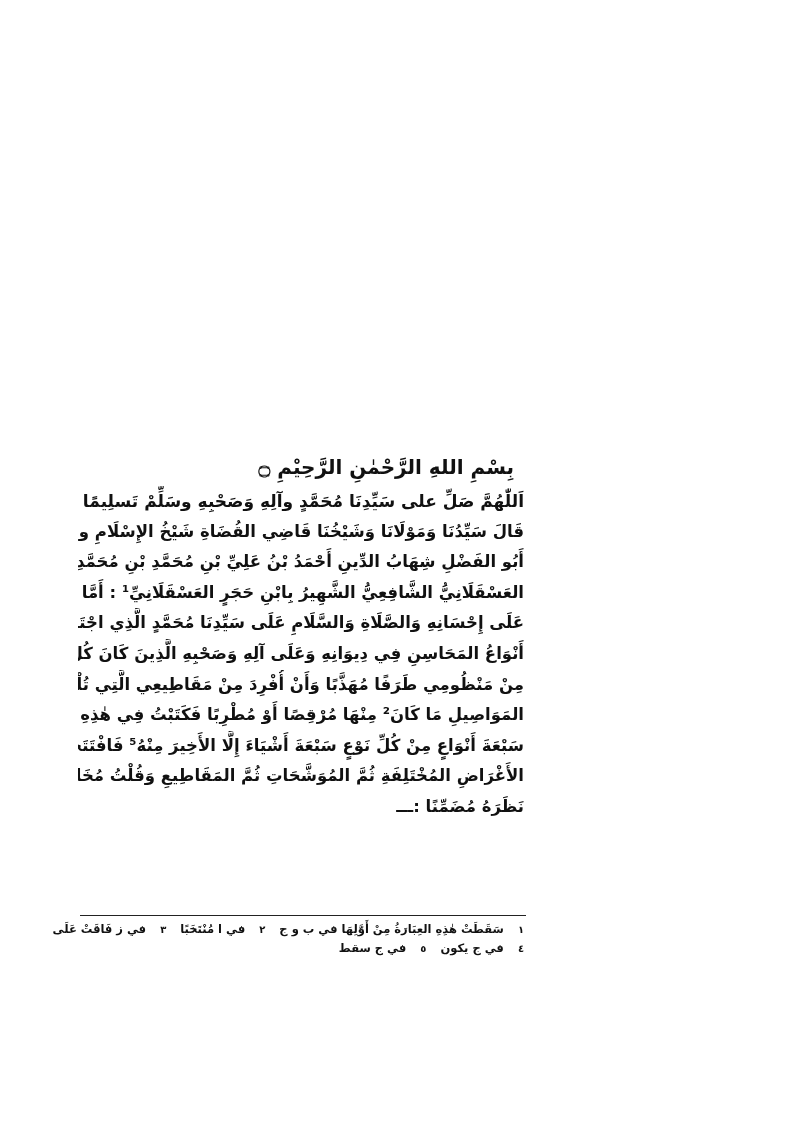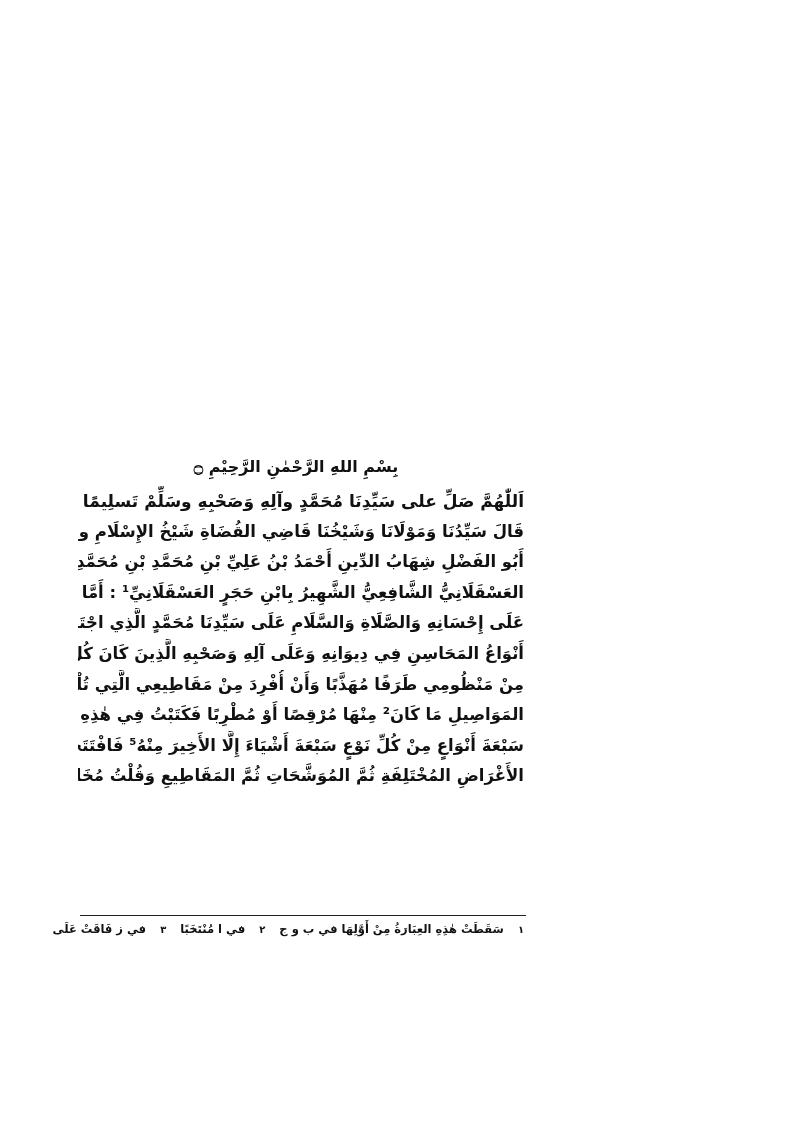--- a/index.html
+++ b/index.html
@@ -22,23 +22,22 @@
       background: #ffffff;
     }
     .text-block {
       position: absolute;
       left: 78px;
       top: 452px;
       width: 446px;
       direction: rtl;
     }
     .basmala {
-      text-align: center;
       font-family: "DejaVu Sans", sans-serif;
-      font-size: 16px;
+      font-size: 20px;
       font-weight: bold;
       line-height: 30px;
       height: 34px;
       padding-right: 10px;
       letter-spacing: 0.5px;
     }
     .line {
       font-family: "DejaVu Sans", sans-serif;
       font-size: 16.5px;
       font-weight: bold;
@@ -93,34 +92,45 @@
     <div class="line first">اَللّٰهُمَّ صَلِّ على سَيِّدِنَا مُحَمَّدٍ وآلِهِ وَصَحْبِهِ وسَلِّمْ تَسلِيمًا كَثِيرًا</div>
     <div class="line">قَالَ سَيِّدُنَا وَمَوْلَانَا وَشَيْخُنَا قَاضِي القُضَاةِ شَيْخُ الإِسْلَامِ والحُفَّاظِ</div>
     <div class="line">أَبُو الفَضْلِ شِهَابُ الدِّينِ أَحْمَدُ بْنُ عَلِيِّ بْنِ مُحَمَّدِ بْنِ مُحَمَّدِ بْنِ عَلِيٍّ</div>
     <div class="line">العَسْقَلَانِيُّ الشَّافِعِيُّ الشَّهِيرُ بِابْنِ حَجَرٍ العَسْقَلَانِيِّ¹ : أَمَّا بَعْدَ حَمْدِ اللهِ</div>
     <div class="line">عَلَى إِحْسَانِهِ وَالصَّلَاةِ وَالسَّلَامِ عَلَى سَيِّدِنَا مُحَمَّدٍ الَّذِي اجْتَمَعَتْ</div>
     <div class="line">أَنْوَاعُ المَحَاسِنِ فِي دِيوَانِهِ وَعَلَى آلِهِ وَصَحْبِهِ الَّذِينَ كَانَ كُلٌّ مِنْهُمْ</div>
     <div class="line">مِنْ مَنْظُومِي طَرَفًا مُهَذَّبًا وَأَنْ أُفْرِدَ مِنْ مَقَاطِيعِي الَّتِي تُلْهِي عَنِ</div>
     <div class="line">المَوَاصِيلِ مَا كَانَ² مِنْهَا مُرْقِصًا أَوْ مُطْرِبًا فَكَتَبْتُ فِي هٰذِهِ الأَوْرَاقِ</div>
     <div class="line">سَبْعَةَ أَنْوَاعٍ مِنْ كُلِّ نَوْعٍ سَبْعَةَ أَشْيَاءَ إِلَّا الأَخِيرَ مِنْهُ⁵ فَافْتَتَحْتُ</div>
     <div class="line">الأَغْرَاضِ المُخْتَلِفَةِ ثُمَّ المُوَشَّحَاتِ ثُمَّ المَقَاطِيعِ وَقُلْتُ مُخَاطِبًا مَنْ</div>
+    <div class="line last">نَظَرَهُ مُضَمِّنًا :ـــ</div>
   </div>
 
   <div class="rule"></div>
 
   <div class="footnotes">
     <div class="fn-line">
       <span>
         <span class="fn-num">١</span>
         <span>سَقَطَتْ هٰذِهِ العِبَارَةُ مِنْ أَوَّلِهَا في ب و ج</span>
       </span>
       <span>
         <span class="fn-num">٢</span>
         <span>في ا مُنْتَخَبًا</span>
       </span>
       <span>
         <span class="fn-num">٣</span>
         <span>في ز فَاقَتْ عَلَى</span>
       </span>
     </div>
+    <div class="fn-line">
+      <span>
+        <span class="fn-num">٤</span>
+        <span>في ج يكون</span>
+      </span>
+      <span>
+        <span class="fn-num">٥</span>
+        <span>في ج سقط</span>
+      </span>
+    </div>
   </div>
 
 </div>
 
 </body></html>

